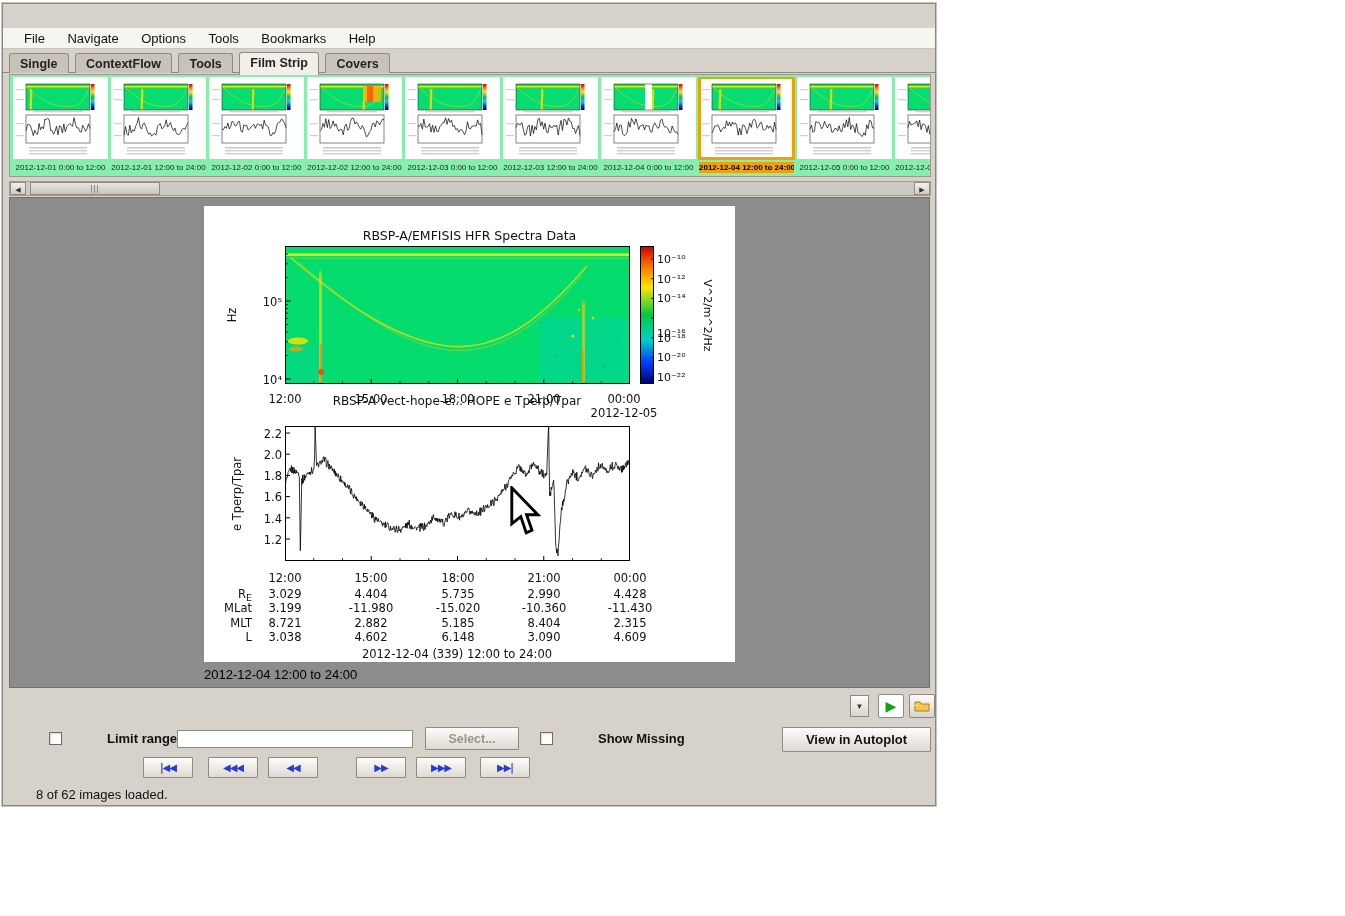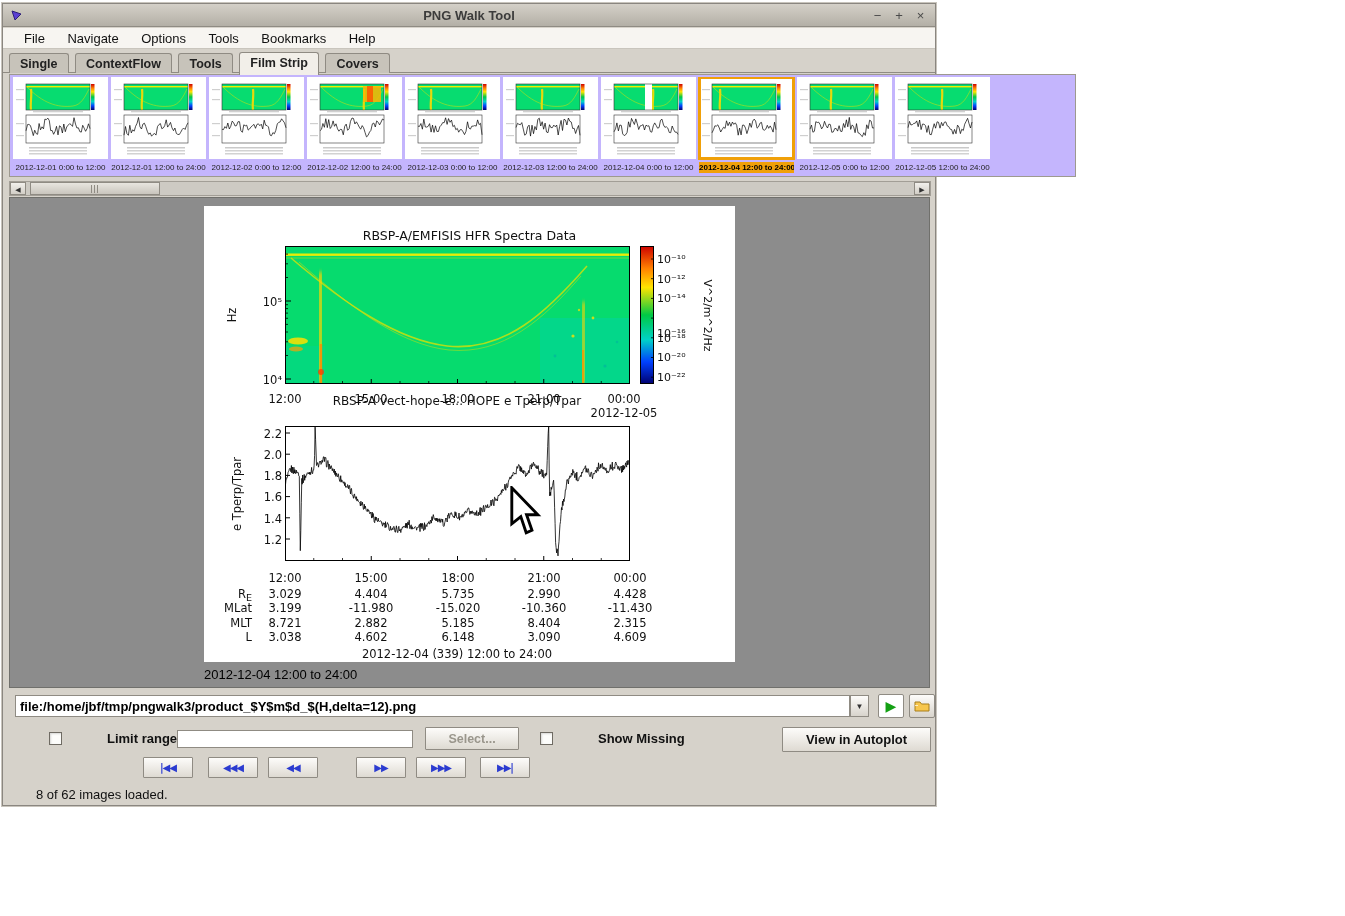--- a/index.html
+++ b/index.html
@@ -45,22 +45,22 @@
     position: relative; display: inline-block; margin-right: 2px; top: 2px;
     padding: 3px 10px 2px 10px; font-size: 12.5px; font-weight: bold; color: #222;
     background: #c7c3ba; border: 1px solid #8f8b83; border-bottom: none;
     border-radius: 3px 3px 0 0; z-index: 1;
   }
   .tab.active {
     background: #f2efe9; top: 1px; padding-bottom: 5px; z-index: 3;
   }
   
   .filmpanel {
-    position: absolute; left: 6px; top: 70px; width: 1067px; height: 103px;
-    background: #c4b5fd; border: 1px solid #9d998f; overflow: hidden;
+    position: absolute; left: 6px; top: 70px; width: 922px; height: 103px;
+    background: #86efac; border: 1px solid #9d998f; overflow: hidden;
   }
   .thumbrow { position: absolute; left: 3px; top: 2px; right: 0; display: flex; gap: 3px; overflow: hidden; }
   .thumb { width: 95px; flex: 0 0 auto; }
   .thumb-img { width: 95px; height: 82px; background: #fff; }
   .thumb.sel .thumb-img { outline: 3px solid #f0a009; outline-offset: -2px; }
   .thumb-cap {
     margin-top: 3px; height: 11px; font-size: 8px; line-height: 11px;
     text-align: center; color: #222; white-space: nowrap; overflow: hidden;
   }
   .thumb.sel .thumb-cap { background: #f0a009; color: #000; font-weight: bold; }
@@ -161,33 +161,20 @@
       <stop offset="1" stop-color="#00006e"></stop>
     </linearGradient>
     <filter id="blur1" x="-50%" y="-50%" width="200%" height="200%">
         <feGaussianBlur stdDeviation="2"></feGaussianBlur>
       </filter>
   </defs>
 </svg>
 
 <div class="win">
 
-  <div class="titlebar">
-    <span class="win-icon">
-      <svg width="13" height="13" viewBox="0 0 13 13">
-          <polygon points="2,2 11,5 5,11" fill="#5b3fd4" stroke="#2d1f77" stroke-width="1"></polygon>
-        </svg>
-    </span>
-    <span class="title">PNG Walk Tool</span>
-    <span class="winbtns">
-      <span class="winbtn">−</span>
-      <span class="winbtn">+</span>
-      <span class="winbtn">×</span>
-    </span>
-  </div>
 
   <div class="menubar">
     <span class="menu-item">File</span>
     <span class="menu-item">Navigate</span>
     <span class="menu-item">Options</span>
     <span class="menu-item">Tools</span>
     <span class="menu-item">Bookmarks</span>
     <span class="menu-item">Help</span>
   </div>
 
@@ -567,21 +554,20 @@
       <div class="pi-footer">2012-12-04 (339) 12:00 to 24:00</div>
 
       <svg width="36" height="54" viewBox="0 0 20 30" style="position:absolute;left:306px;top:280px;z-index:5">
         <polygon points="1,1 1,21 6,17 9,26 12.2,24.6 9.2,16 15.5,16" fill="#ffffff" stroke="#000000" stroke-width="1.6"></polygon>
       </svg>
     </div>
 
     <div class="img-caption">2012-12-04 12:00 to 24:00</div>
   </div>
 
-  <input class="tmpl-input" value="file:/home/jbf/tmp/pngwalk3/product_$Y$m$d_$(H,delta=12).png" style="">
   <span class="combo-btn"><span>▼</span></span>
   <span class="sq-btn play-btn"><span>▶</span></span>
   <span class="sq-btn folder-btn">
     <svg width="17" height="14" viewBox="0 0 17 14" style="margin:0 auto">
       <path d="M1,3 L6,3 L7.5,5 L15,5 L15,12 L1,12 Z" fill="#f7c64c" stroke="#a87f1d" stroke-width="1"></path>
       <path d="M1,6.5 L4,6.5" stroke="#ffffff" stroke-width="1" opacity="0.7"></path>
     </svg>
   </span>
 
   <span class="cb" style="left:46px;top:728px"></span>

